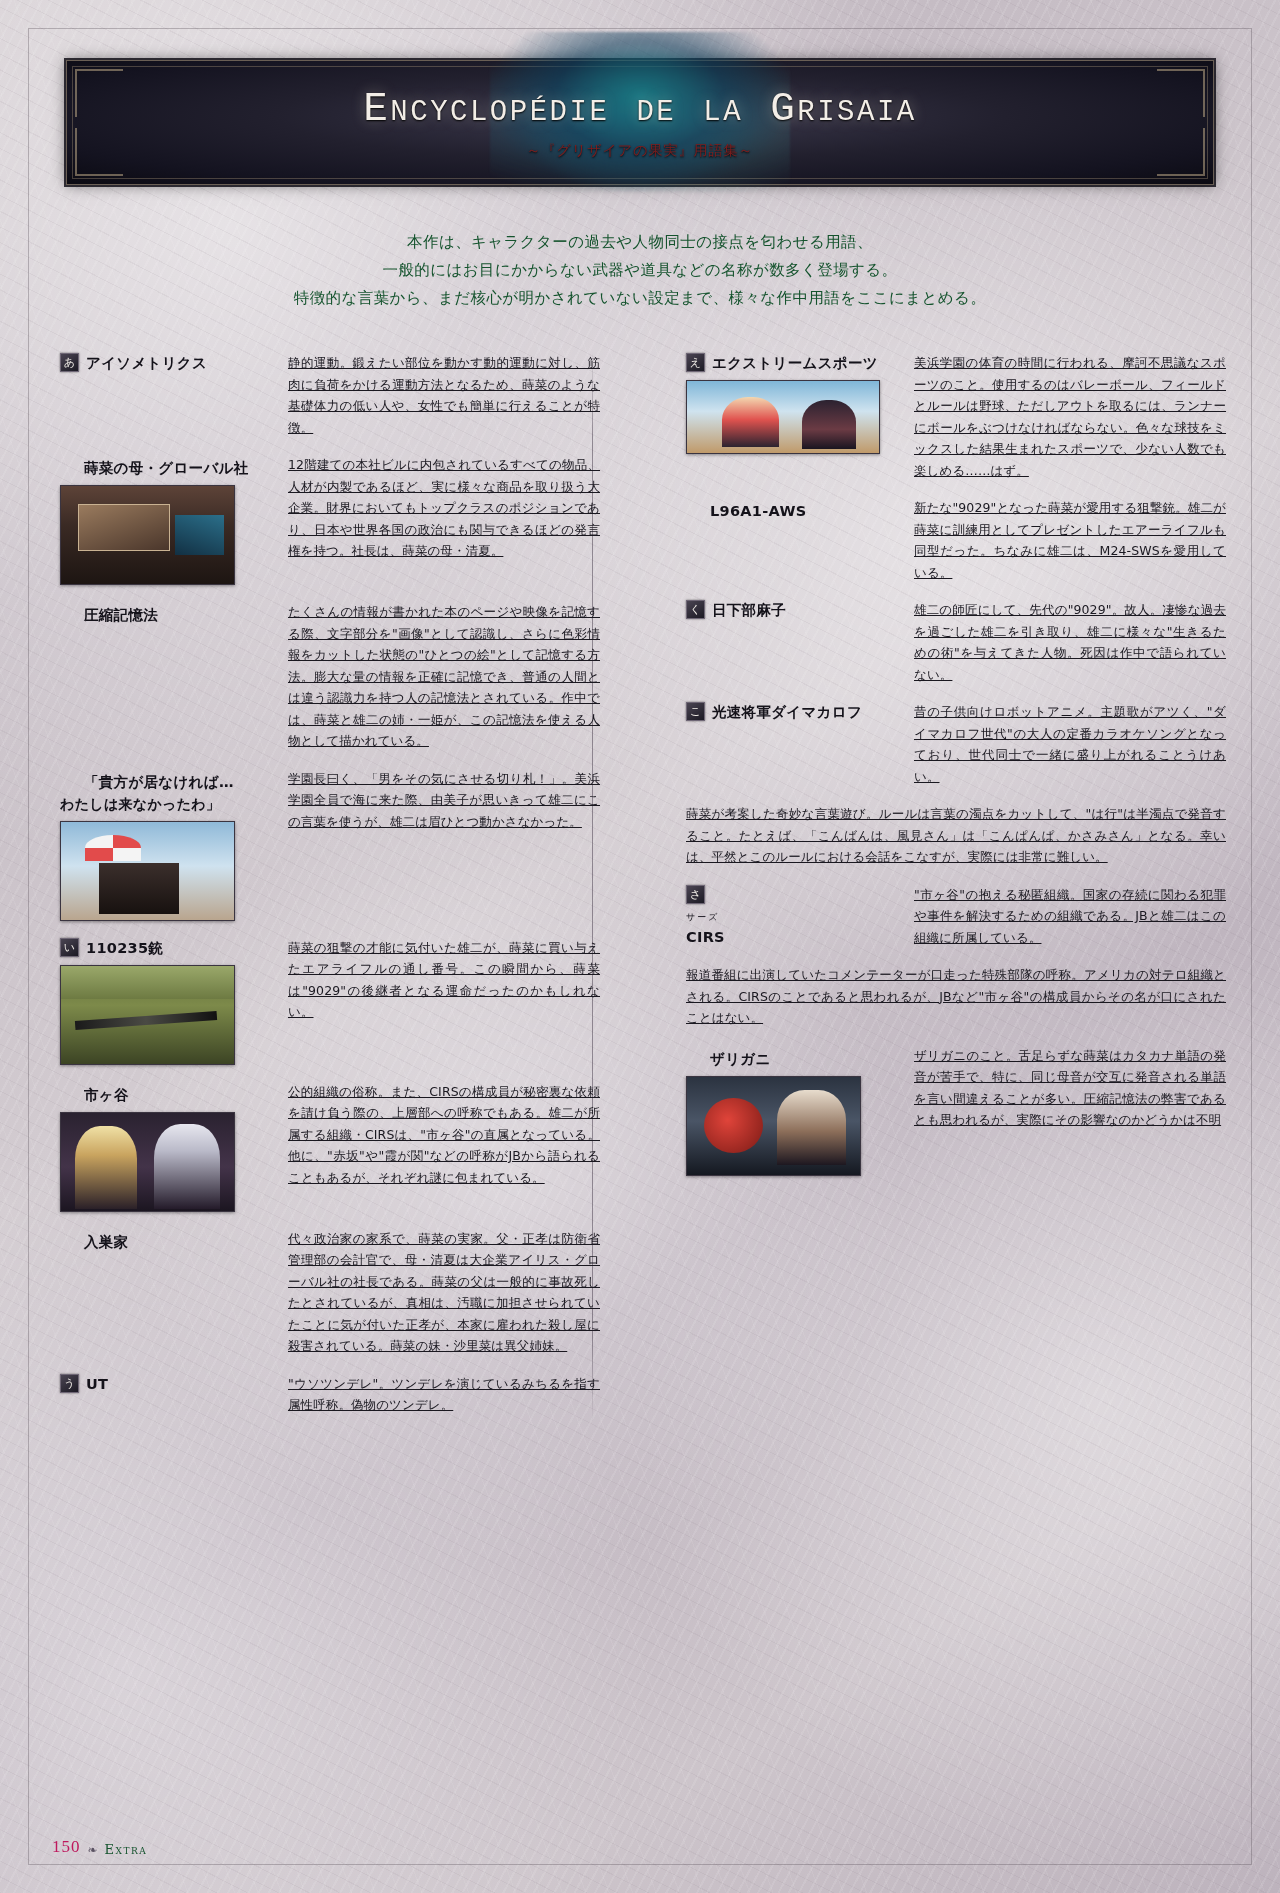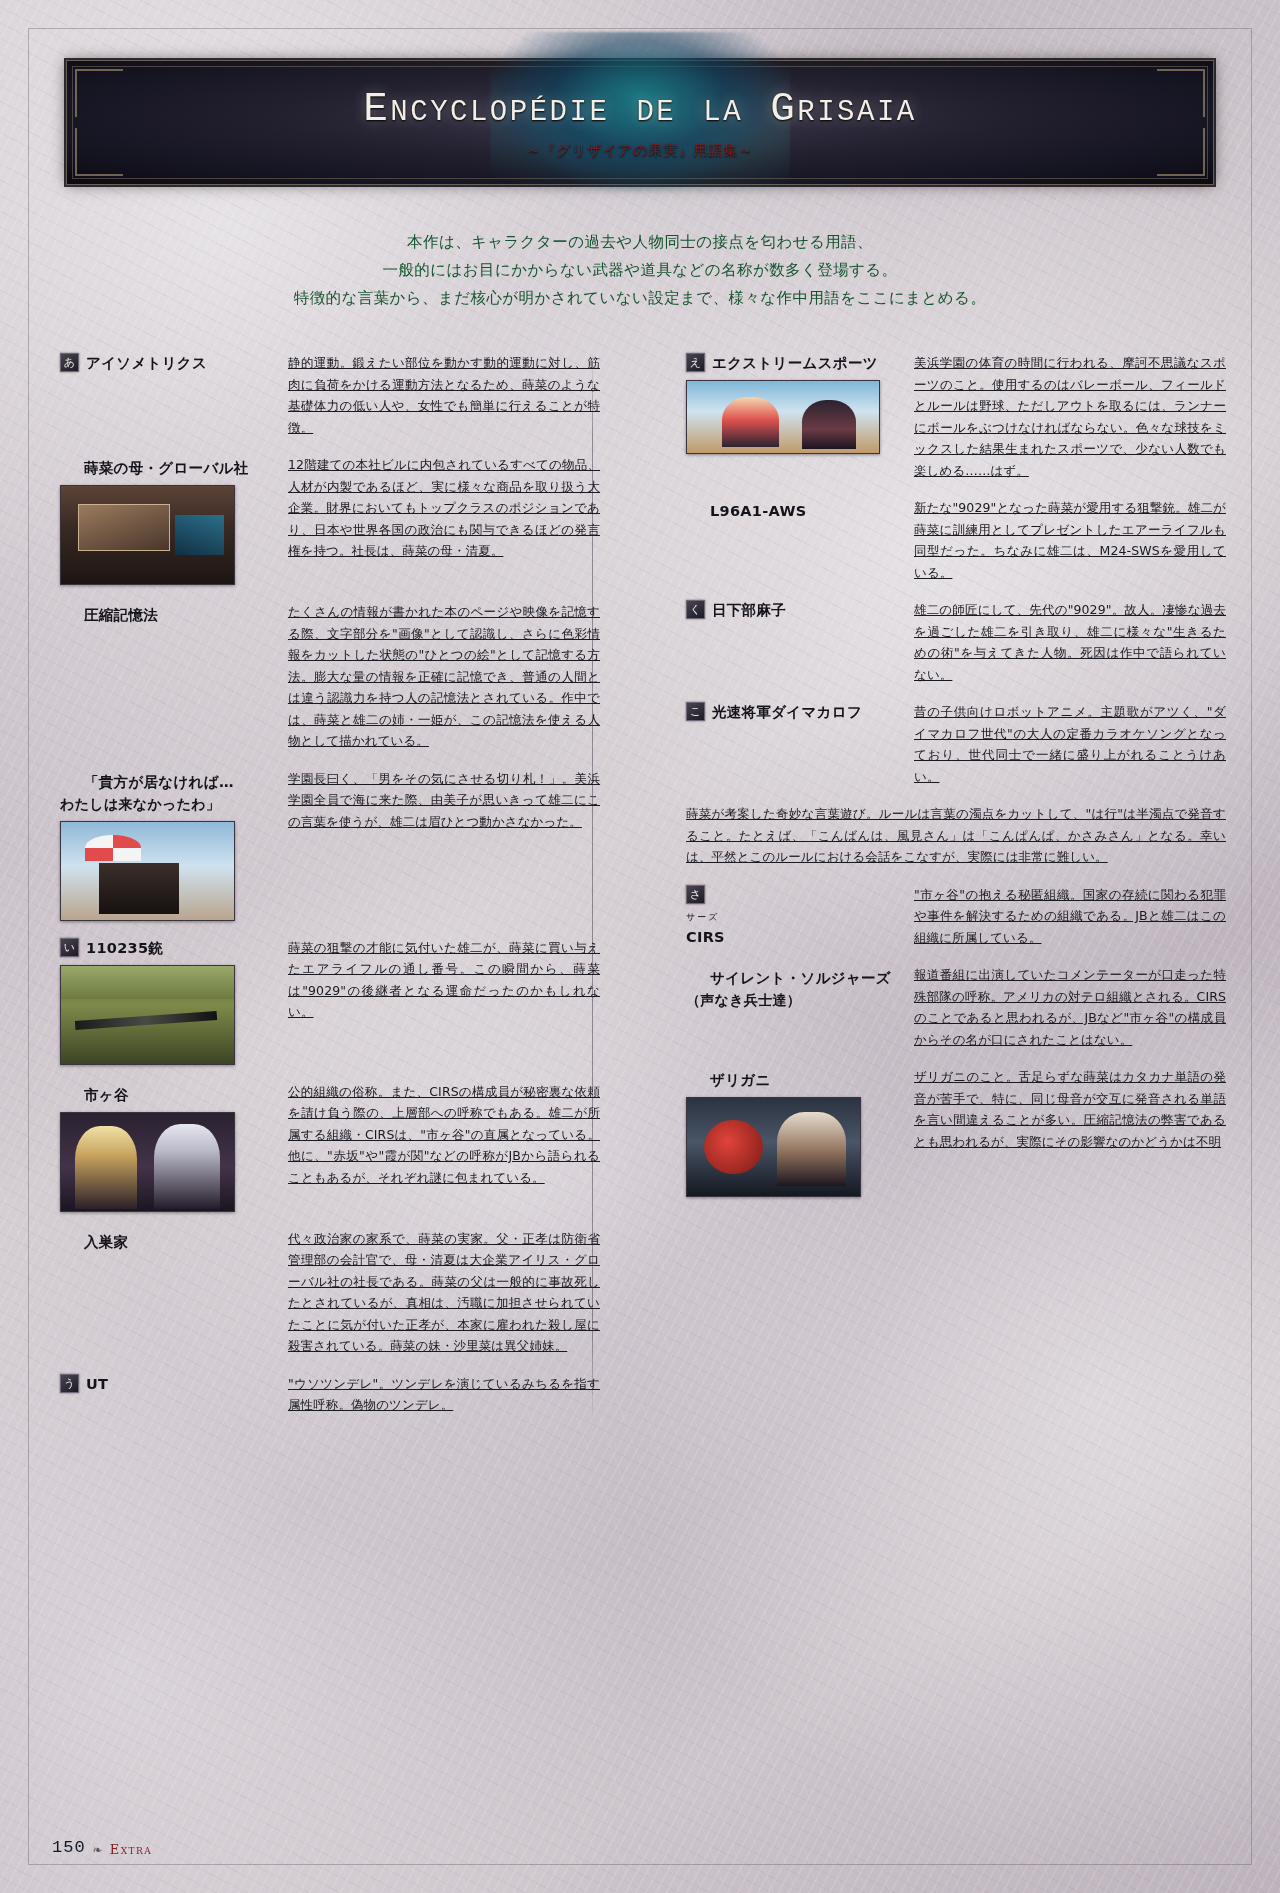--- a/index.html
+++ b/index.html
@@ -172,23 +172,23 @@
   .art-zarigani{background:linear-gradient(180deg,#2b3340 0%,#4a5566 45%,#141820 100%);}
   .art-zarigani:before{content:"";position:absolute;left:10%;top:22%;width:34%;height:56%;
       background:radial-gradient(circle at 40% 40%,#e0443a,#7a1a15);border-radius:50%;}
   .art-zarigani:after{content:"";position:absolute;right:8%;top:14%;width:40%;height:76%;
       background:linear-gradient(180deg,#e7dccd 0%,#8d6f5a 55%,#1d1720 100%);border-radius:40% 40% 0 0;}
 
   
   .footer{
     position:absolute;left:52px;bottom:36px;display:flex;align-items:flex-end;gap:7px;
   }
-  .page-num{font-family:Liberation Mono, monospace;font-size:17px;color:#0f172a;letter-spacing:1px;}
+  .page-num{font-family:Liberation Serif, serif;font-size:17px;color:#be185d;letter-spacing:1px;}
   .foot-orn{font-size:12px;color:#5a5262;}
-  .foot-label{font-family:"DejaVu Serif","Liberation Serif",serif;font-size:13px;color:#7f1d1d;font-variant:small-caps;letter-spacing:1.5px;}
+  .foot-label{font-family:"DejaVu Serif","Liberation Serif",serif;font-size:13px;color:#14532d;font-variant:small-caps;letter-spacing:1.5px;}
 </style>
 </head>
 <body>
 
 <div class="page"></div>
 <div class="frame"></div>
 
 <div class="header">
   <div class="header-plate">
     <div class="corner tl"></div>
@@ -380,24 +380,20 @@
           <span class="kana">さ</span><span class="term"><span class="ruby">サーズ</span><span>CIRS</span></span>
         </div>
         <div class="desc-col">
             <div class="desc">"市ヶ谷"の抱える秘匿組織。国家の存続に関わる犯罪や事件を解決するための組織である。JBと雄二はこの組織に所属している。</div>
           </div>
       </div>
     </div>
 
     <div class="entry">
       <div class="entry-inner">
-        <div class="term-col">
-          <span class="kana blank"></span><span class="term">サイレント・ソルジャーズ</span>
-          <span class="term term-sub">（声なき兵士達）</span>
-        </div>
         <div class="desc-col">
             <div class="desc">報道番組に出演していたコメンテーターが口走った特殊部隊の呼称。アメリカの対テロ組織とされる。CIRSのことであると思われるが、JBなど"市ヶ谷"の構成員からその名が口にされたことはない。</div>
           </div>
       </div>
     </div>
 
     <div class="entry">
       <div class="entry-inner">
         <div class="term-col">
           <span class="kana blank"></span><span class="term">ザリガニ</span>

